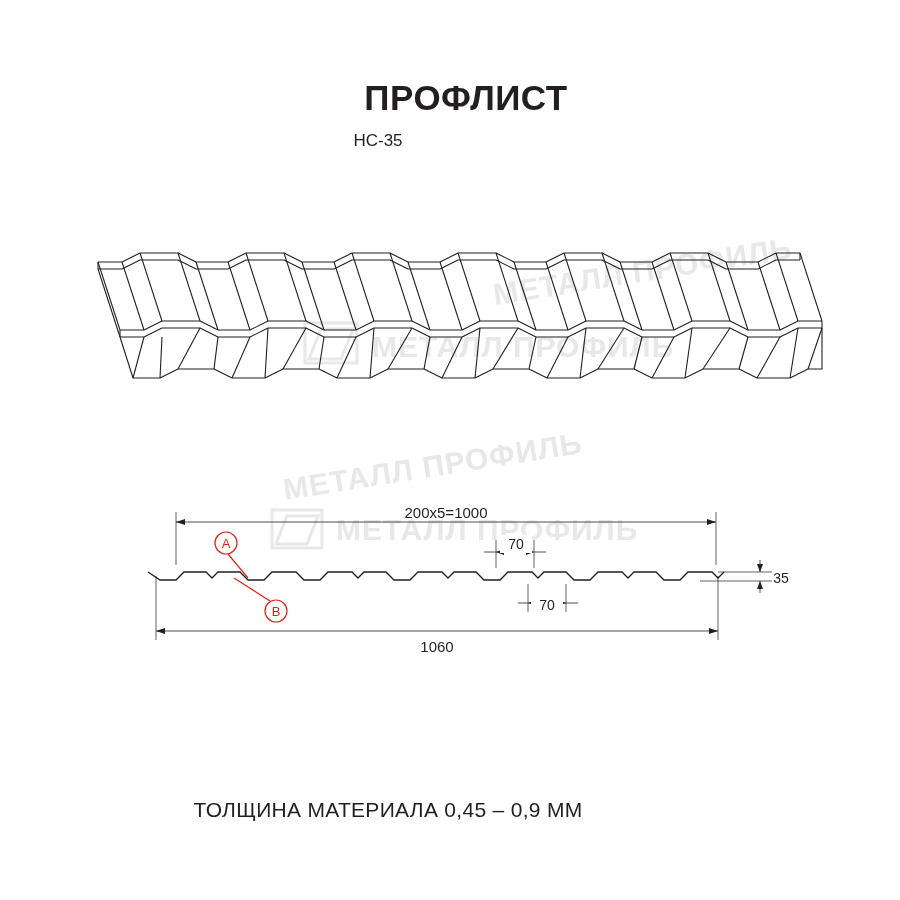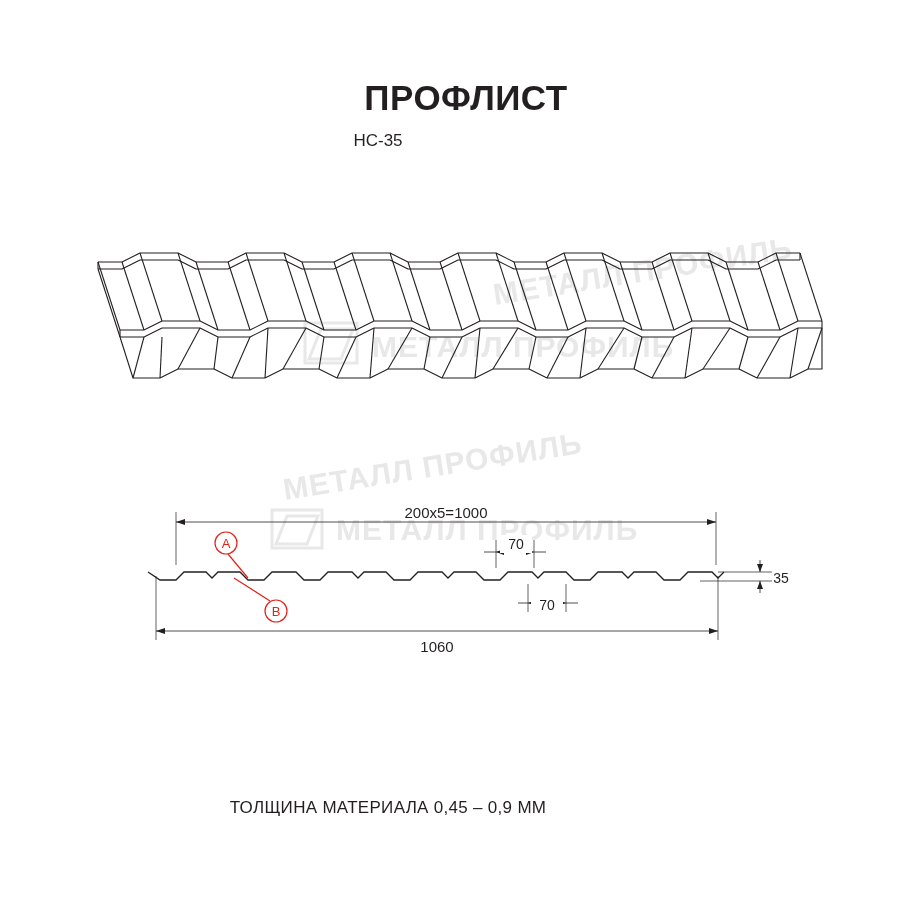--- a/index.html
+++ b/index.html
@@ -39,21 +39,21 @@
     text-align: center;
     font-size: 17px;
     color: #231f20;
   }
   .footer {
     position: absolute;
     top: 798px;
     left: 0;
     width: 776px;
     text-align: center;
-    font-size: 17px;
+    font-size: 21px;
     color: #231f20;
     letter-spacing: 0.3px;
   }
   svg.art {
     position: absolute;
     left: 0;
     top: 0;
   }
   .wm-text {
     font-family: "Liberation Sans", sans-serif;

